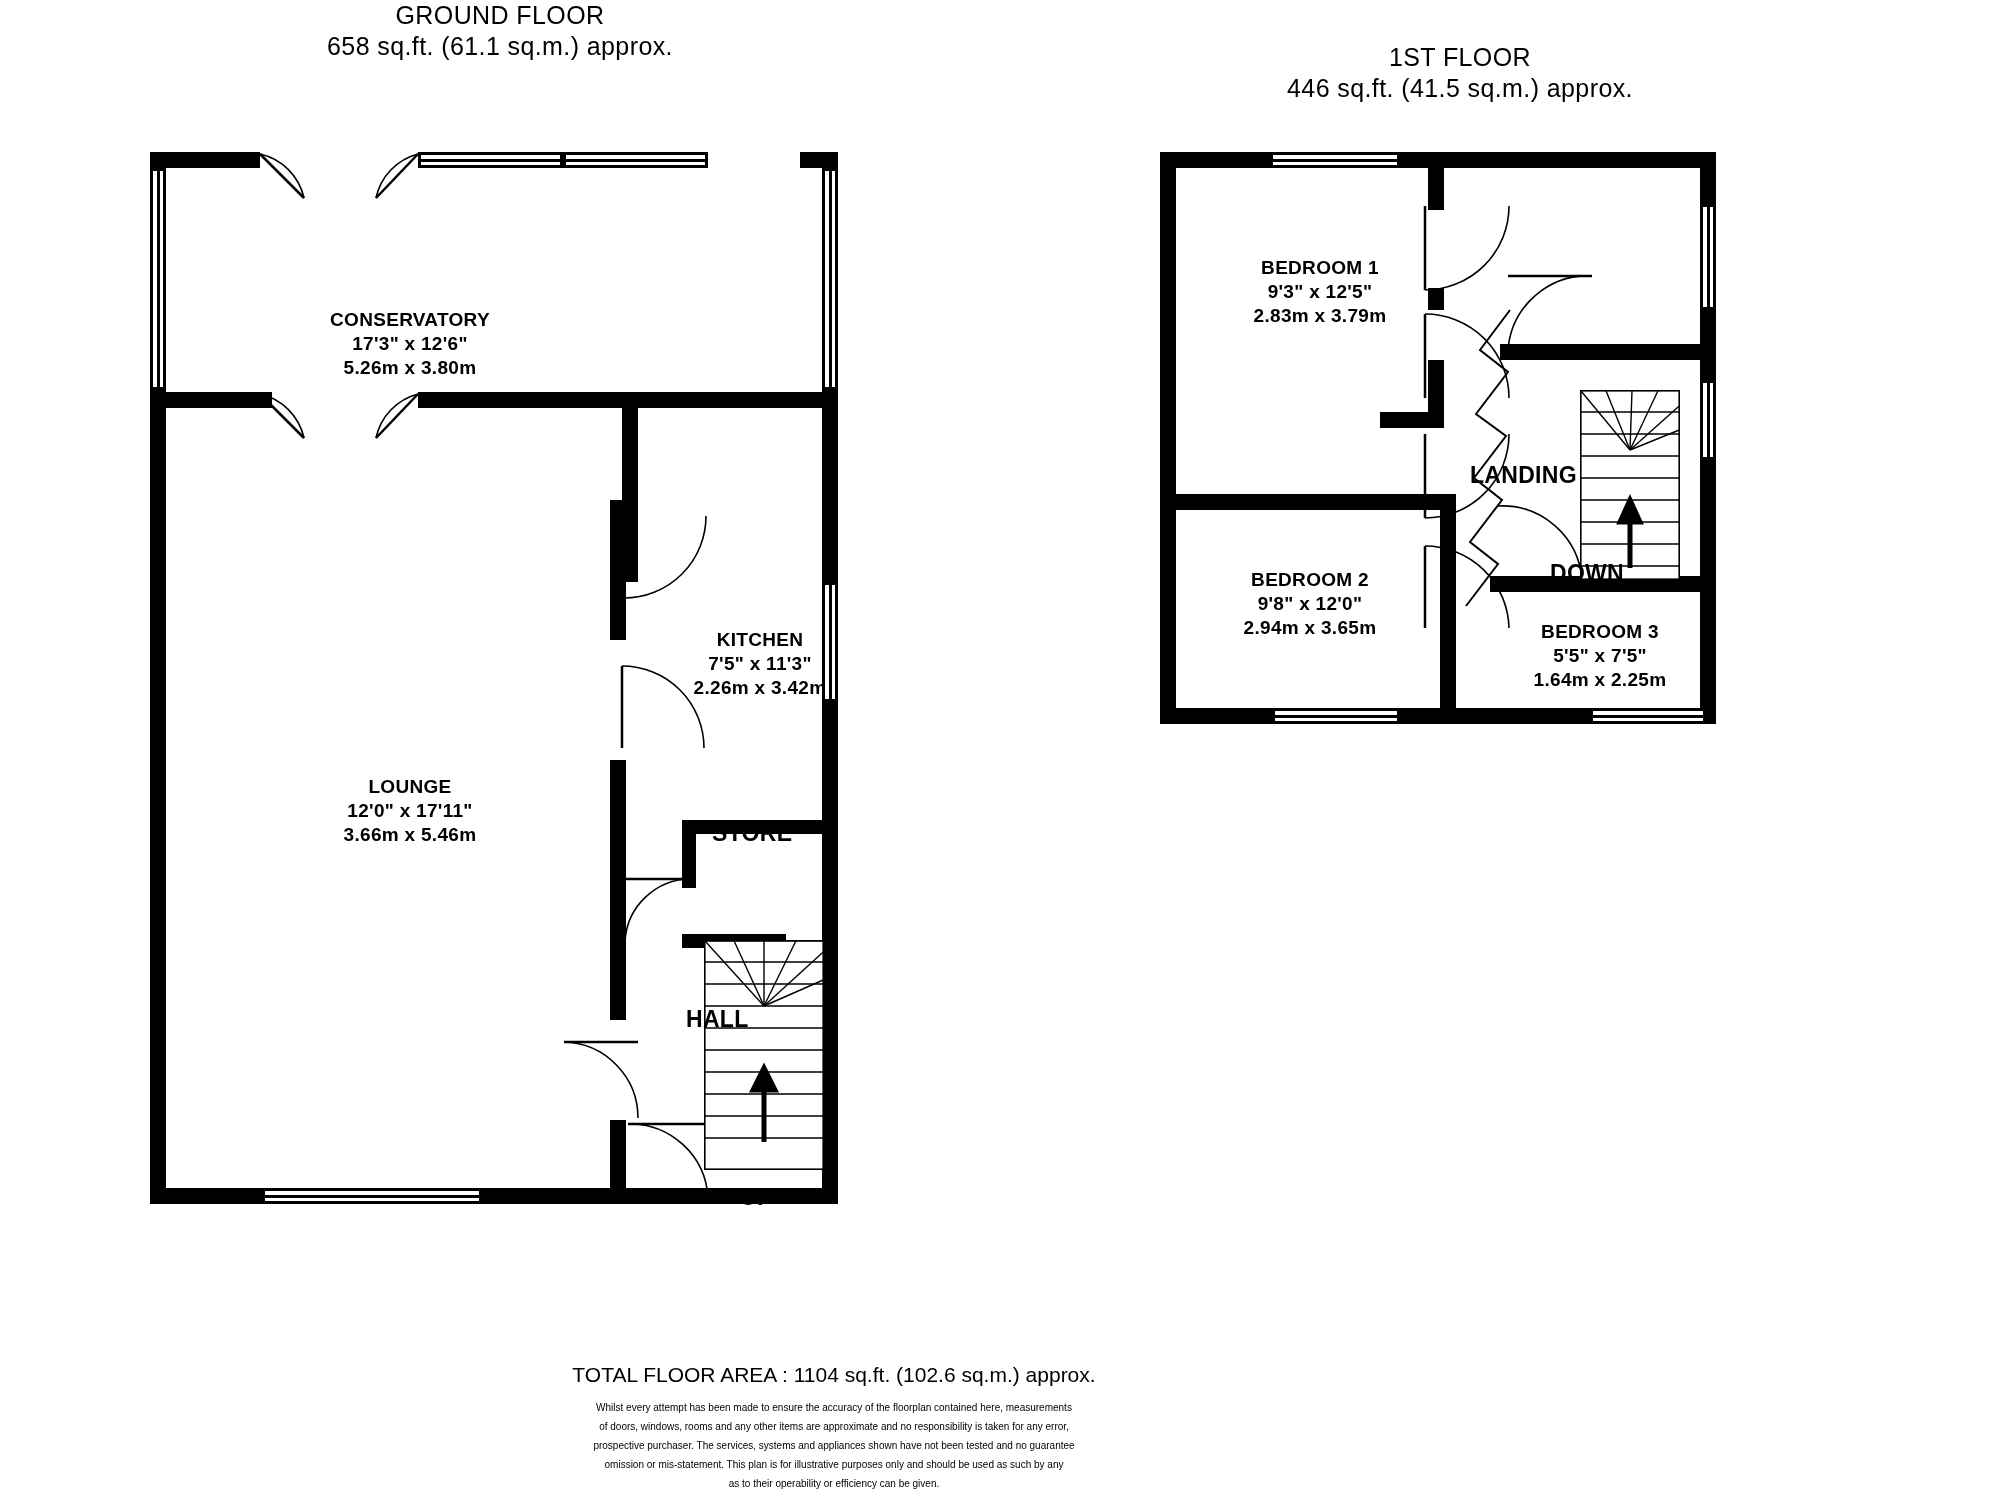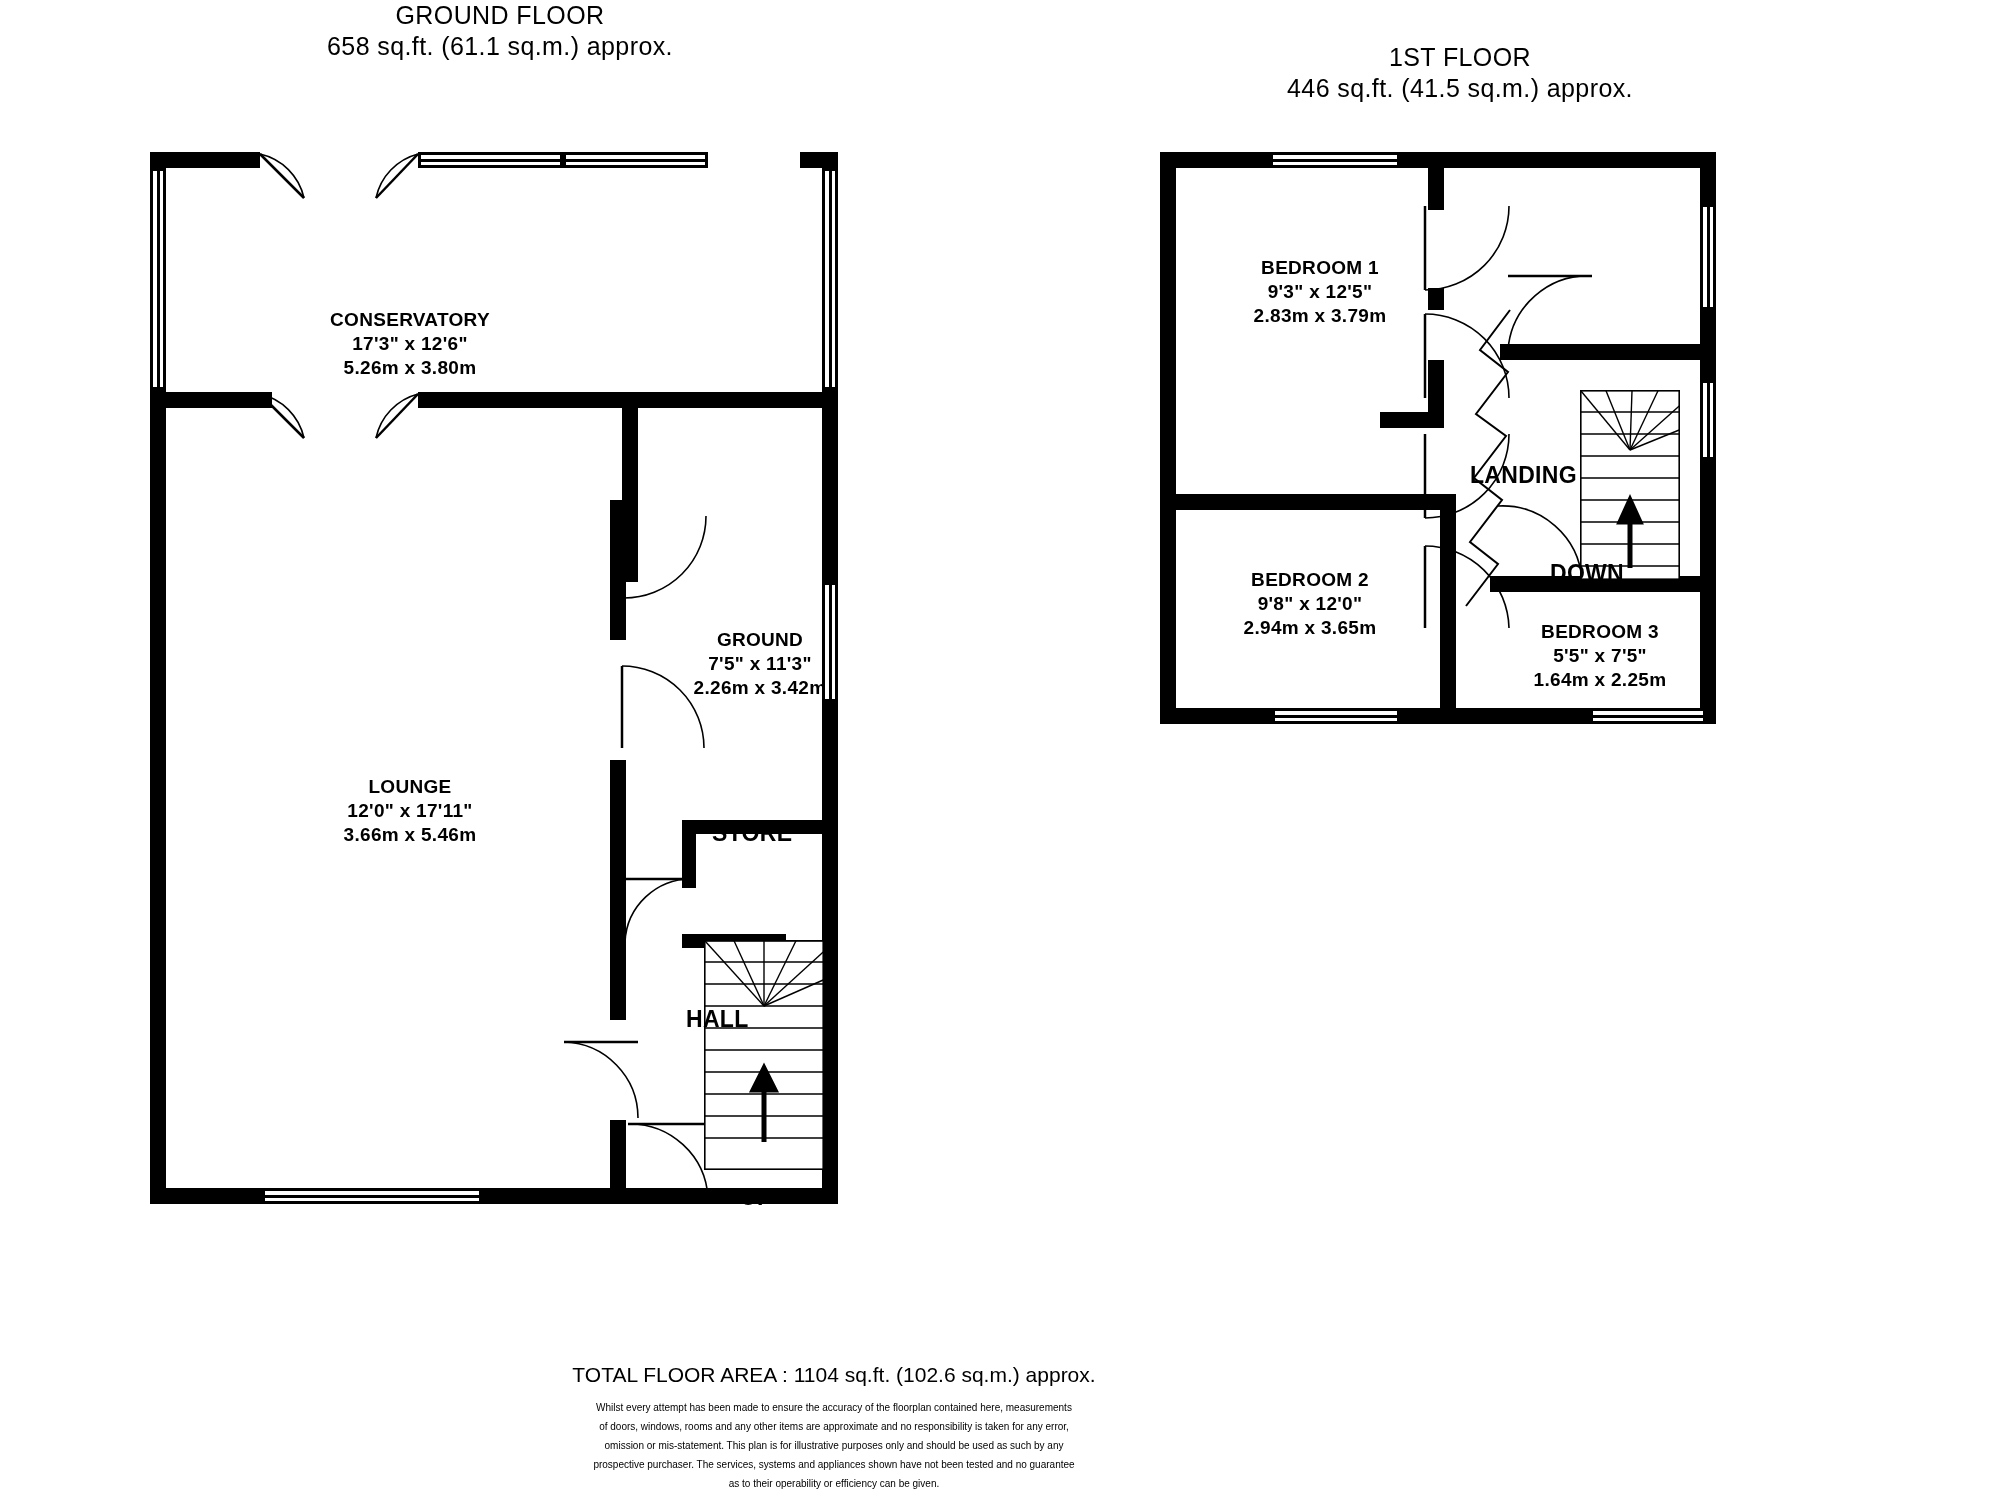--- a/index.html
+++ b/index.html
@@ -265,21 +265,21 @@
       <span class="mt">5.26m  x 3.80m</span>
     </div>
 
     <div class="room-label" style="left:250px; top:715px; width:320px;">
       <span class="nm">LOUNGE</span>
       <span class="ft">12'0"  x 17'11"</span>
       <span class="mt">3.66m  x 5.46m</span>
     </div>
 
     <div class="room-label" style="left:620px; top:568px; width:280px;">
-      <span class="nm">GROUND</span>
+      <span class="nm">KITCHEN</span>
       <span class="ft">7'5"  x 11'3"</span>
       <span class="mt">2.26m  x 3.42m</span>
     </div>
 
     <div class="simple-label" style="left:712px; top:760px;">STORE</div>
     <div class="simple-label" style="left:686px; top:946px;">HALL</div>
     <div class="simple-label" style="left:740px; top:1124px;">UP</div>
   </div>
 
   <div class="plan" id="first-plan">
@@ -411,19 +411,19 @@
     </div>
 
     <div class="simple-label" style="left:450px; top:402px;">LANDING</div>
     <div class="simple-label" style="left:530px; top:500px;">DOWN</div>
   </div>
 
   <div id="footer">
     <div id="total-area">TOTAL FLOOR AREA : 1104 sq.ft. (102.6 sq.m.) approx.</div>
     <div class="disclaimer-line">Whilst every attempt has been made to ensure the accuracy of the floorplan contained here, measurements</div>
     <div class="disclaimer-line">of doors, windows, rooms and any other items are approximate and no responsibility is taken for any error,</div>
+    <div class="disclaimer-line">prospective purchaser. The services, systems and appliances shown have not been tested and no guarantee</div>
     <div class="disclaimer-line">omission or mis-statement. This plan is for illustrative purposes only and should be used as such by any</div>
-    <div class="disclaimer-line">prospective purchaser. The services, systems and appliances shown have not been tested and no guarantee</div>
     <div class="disclaimer-line">as to their operability or efficiency can be given.</div>
 
   </div>
 
 </div>
 
 </body></html>

